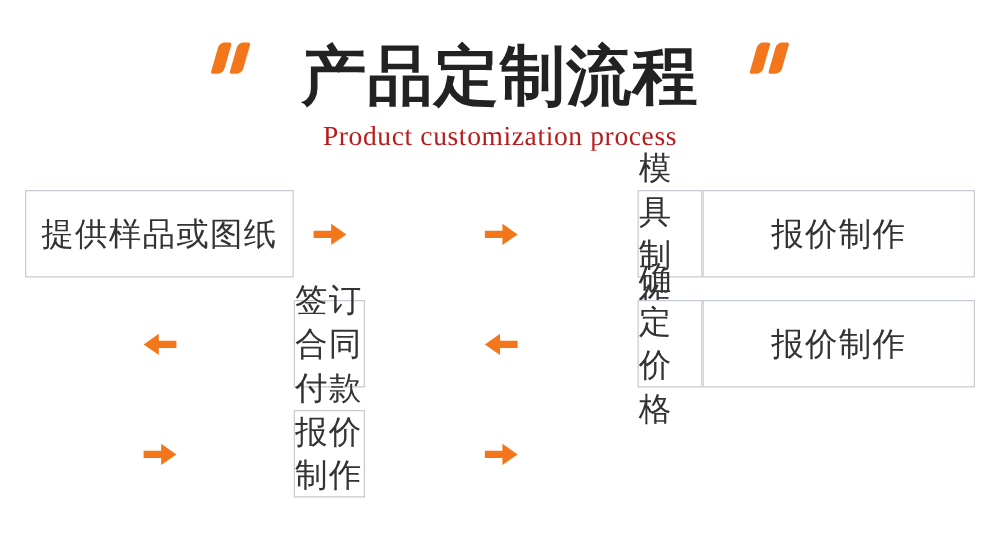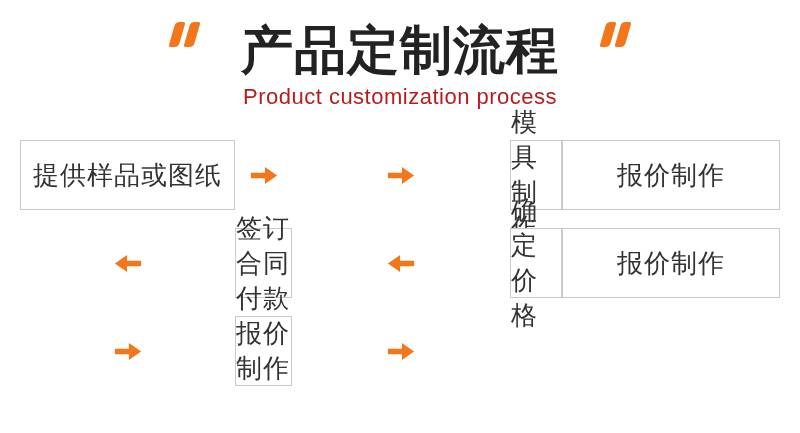--- a/index.html
+++ b/index.html
@@ -2,21 +2,21 @@
 <html><head>
 <meta charset="utf-8">
 <style>
   * { margin: 0; padding: 0; box-sizing: border-box; }
   html, body { width: 800px; height: 433px; }
   body {
     background: #ffffff;
     font-family: "Liberation Sans", sans-serif;
     overflow: hidden;
   }
-  .page { width: 800px; height: 308px; padding-top: 20px; }
+  .page { width: 800px; height: 308px; padding-top: 32px; font-family: Liberation Serif, serif; }
 
   
   .title-row {
     display: flex;
     justify-content: center;
     align-items: flex-start;
     gap: 44px;
   }
   h1.title {
     font-size: 52px;

